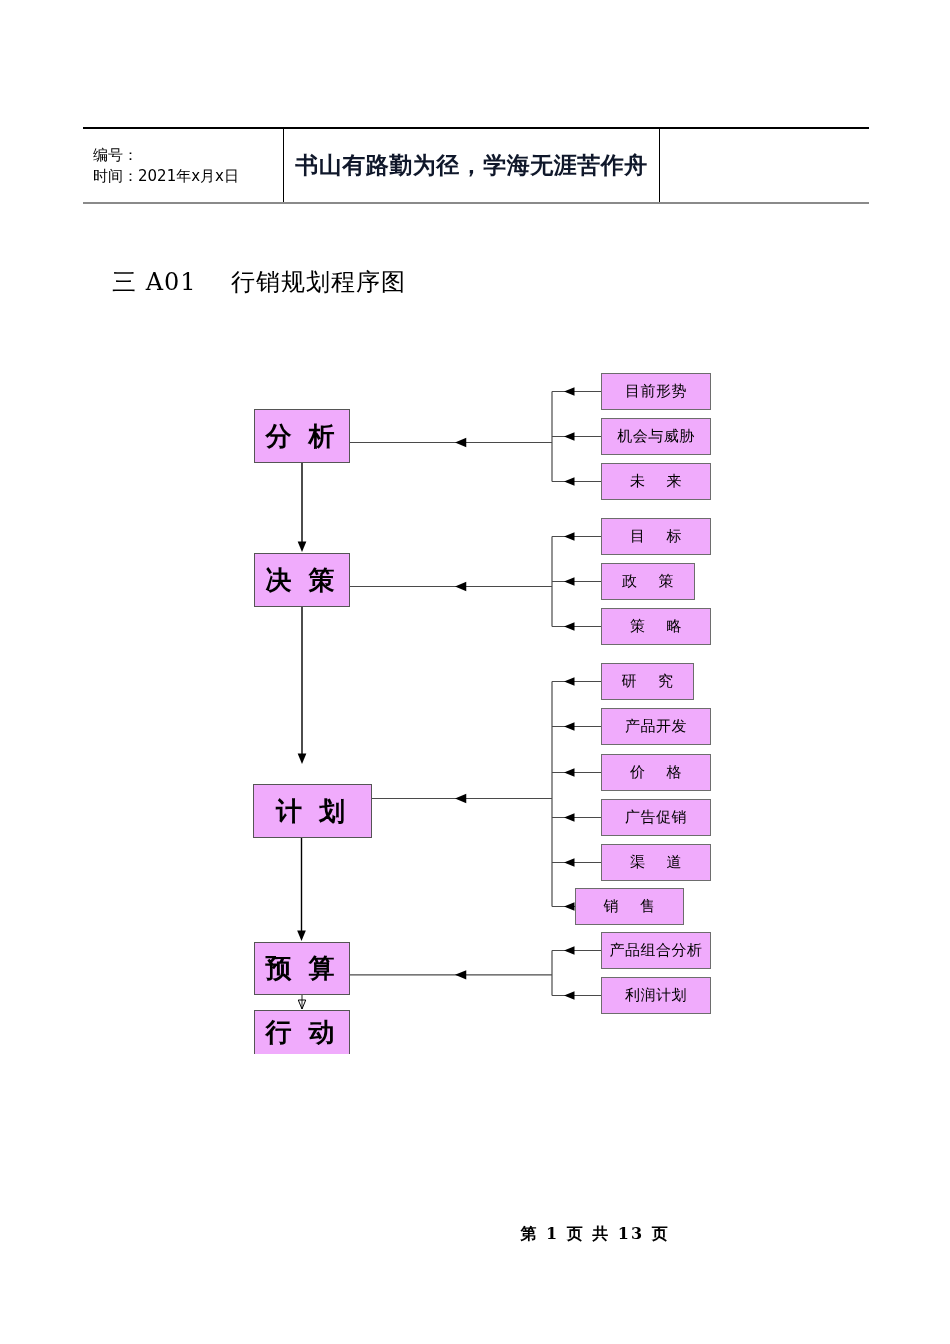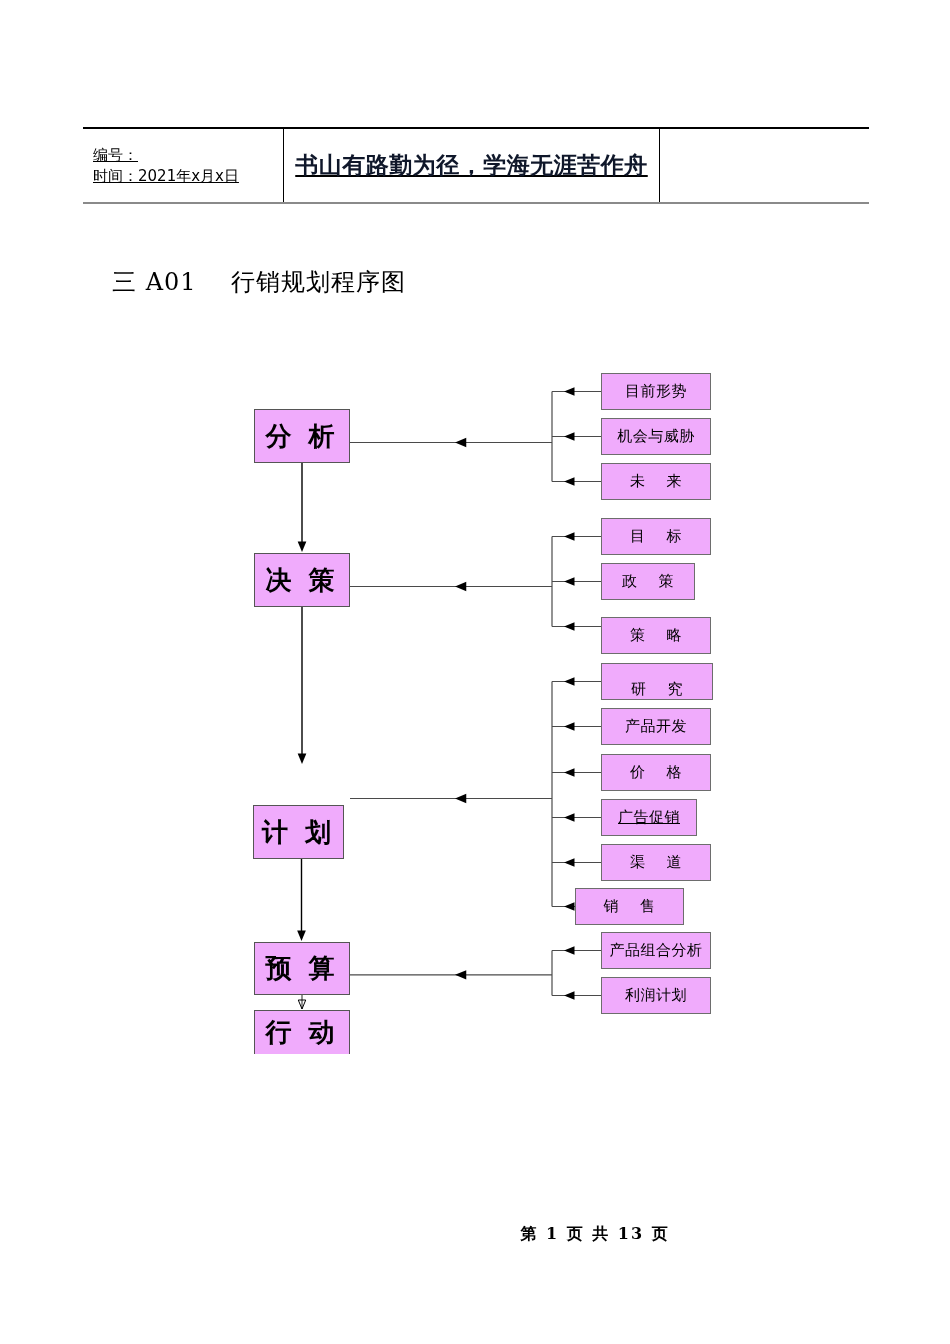--- a/index.html
+++ b/index.html
@@ -21,21 +21,20 @@
     position: absolute;
     left: 83px;
     top: 127px;
     width: 786px;
     height: 77px;
     border-top: 2px solid #000000;
     border-bottom: 2px solid #8a8a8a;
     box-sizing: border-box;
     display: flex;
     align-items: stretch;
-    text-decoration: underline;
   }
   .hdr-cell {
     display: flex;
     flex-direction: column;
     justify-content: center;
     box-sizing: border-box;
   }
   .hdr-cell.left {
     width: 201px;
     padding-left: 10px;
@@ -216,36 +215,36 @@
     </div>
     <div class="node-box stage" style="left: 254px; top: 553px; width: 96px; height: 54px;">
       <span class="node-label">决 策</span>
     </div>
     <div class="node-box leaf" style="left: 601px; top: 518px; width: 110px; height: 37px;">
       <span class="node-label">目    标</span>
     </div>
     <div class="node-box leaf" style="left: 601px; top: 563px; width: 94px; height: 37px;">
       <span class="node-label">政    策</span>
     </div>
-    <div class="node-box leaf" style="left: 601px; top: 608px; width: 110px; height: 37px; margin-top: 9px;">
+    <div class="node-box leaf" style="left: 601px; top: 608px; width: 110px; height: 37px;">
       <span class="node-label">策    略</span>
     </div>
-    <div class="node-box stage" style="left: 253px; top: 805px; width: 91px; height: 54px;">
+    <div class="node-box stage" style="left: 253px; top: 784px; width: 119px; height: 54px;">
       <span class="node-label">计 划</span>
     </div>
-    <div class="node-box leaf" style="left: 601px; top: 663px; width: 112px; height: 37px; align-items: flex-end;">
+    <div class="node-box leaf" style="left: 601px; top: 663px; width: 93px; height: 37px;">
       <span class="node-label">研    究</span>
     </div>
     <div class="node-box leaf" style="left: 601px; top: 708px; width: 110px; height: 37px;">
       <span class="node-label">产品开发</span>
     </div>
     <div class="node-box leaf" style="left: 601px; top: 754px; width: 110px; height: 37px;">
       <span class="node-label">价    格</span>
     </div>
-    <div class="node-box leaf" style="left: 601px; top: 799px; width: 96px; height: 37px; text-decoration: underline;">
+    <div class="node-box leaf" style="left: 601px; top: 799px; width: 110px; height: 37px;">
       <span class="node-label">广告促销</span>
     </div>
     <div class="node-box leaf" style="left: 601px; top: 844px; width: 110px; height: 37px;">
       <span class="node-label">渠    道</span>
     </div>
     <div class="node-box leaf" style="left: 575px; top: 888px; width: 109px; height: 37px;">
       <span class="node-label">销    售</span>
     </div>
     <div class="node-box stage" style="left: 254px; top: 942px; width: 96px; height: 53px;">
       <span class="node-label">预 算</span>

